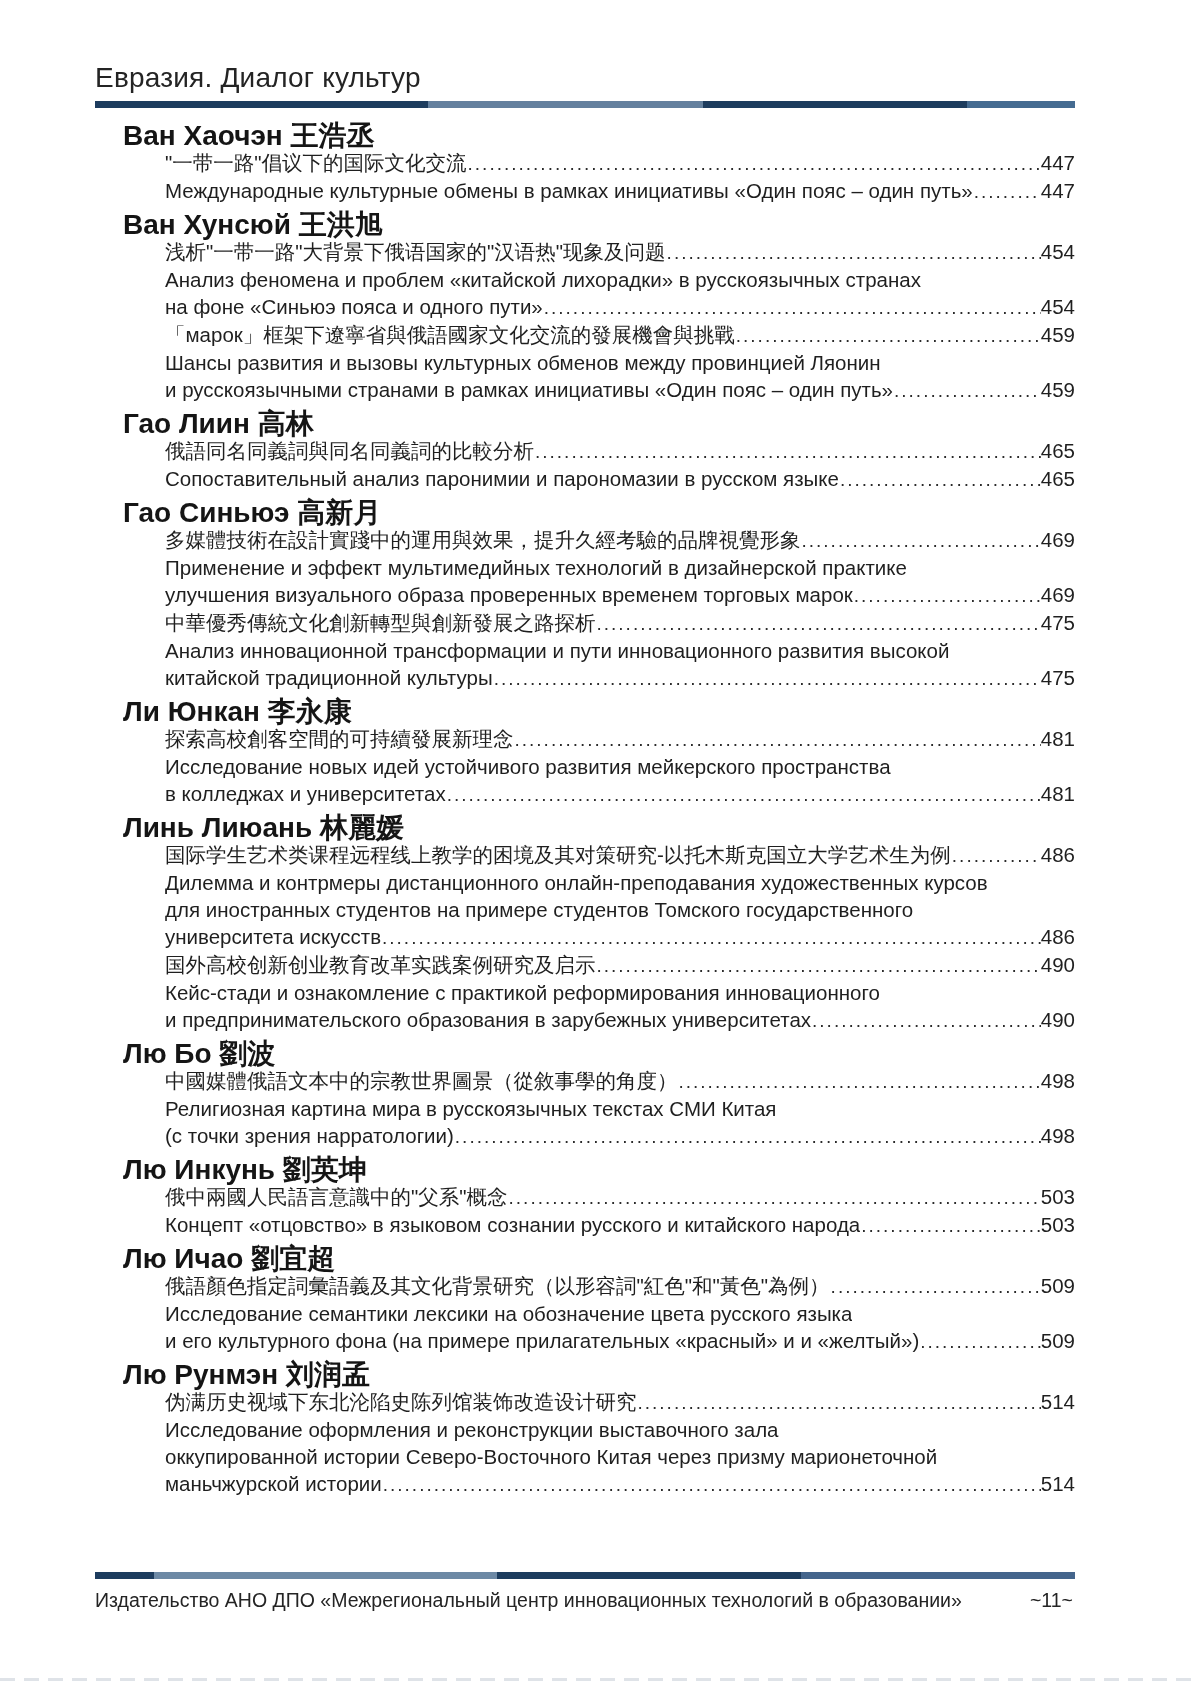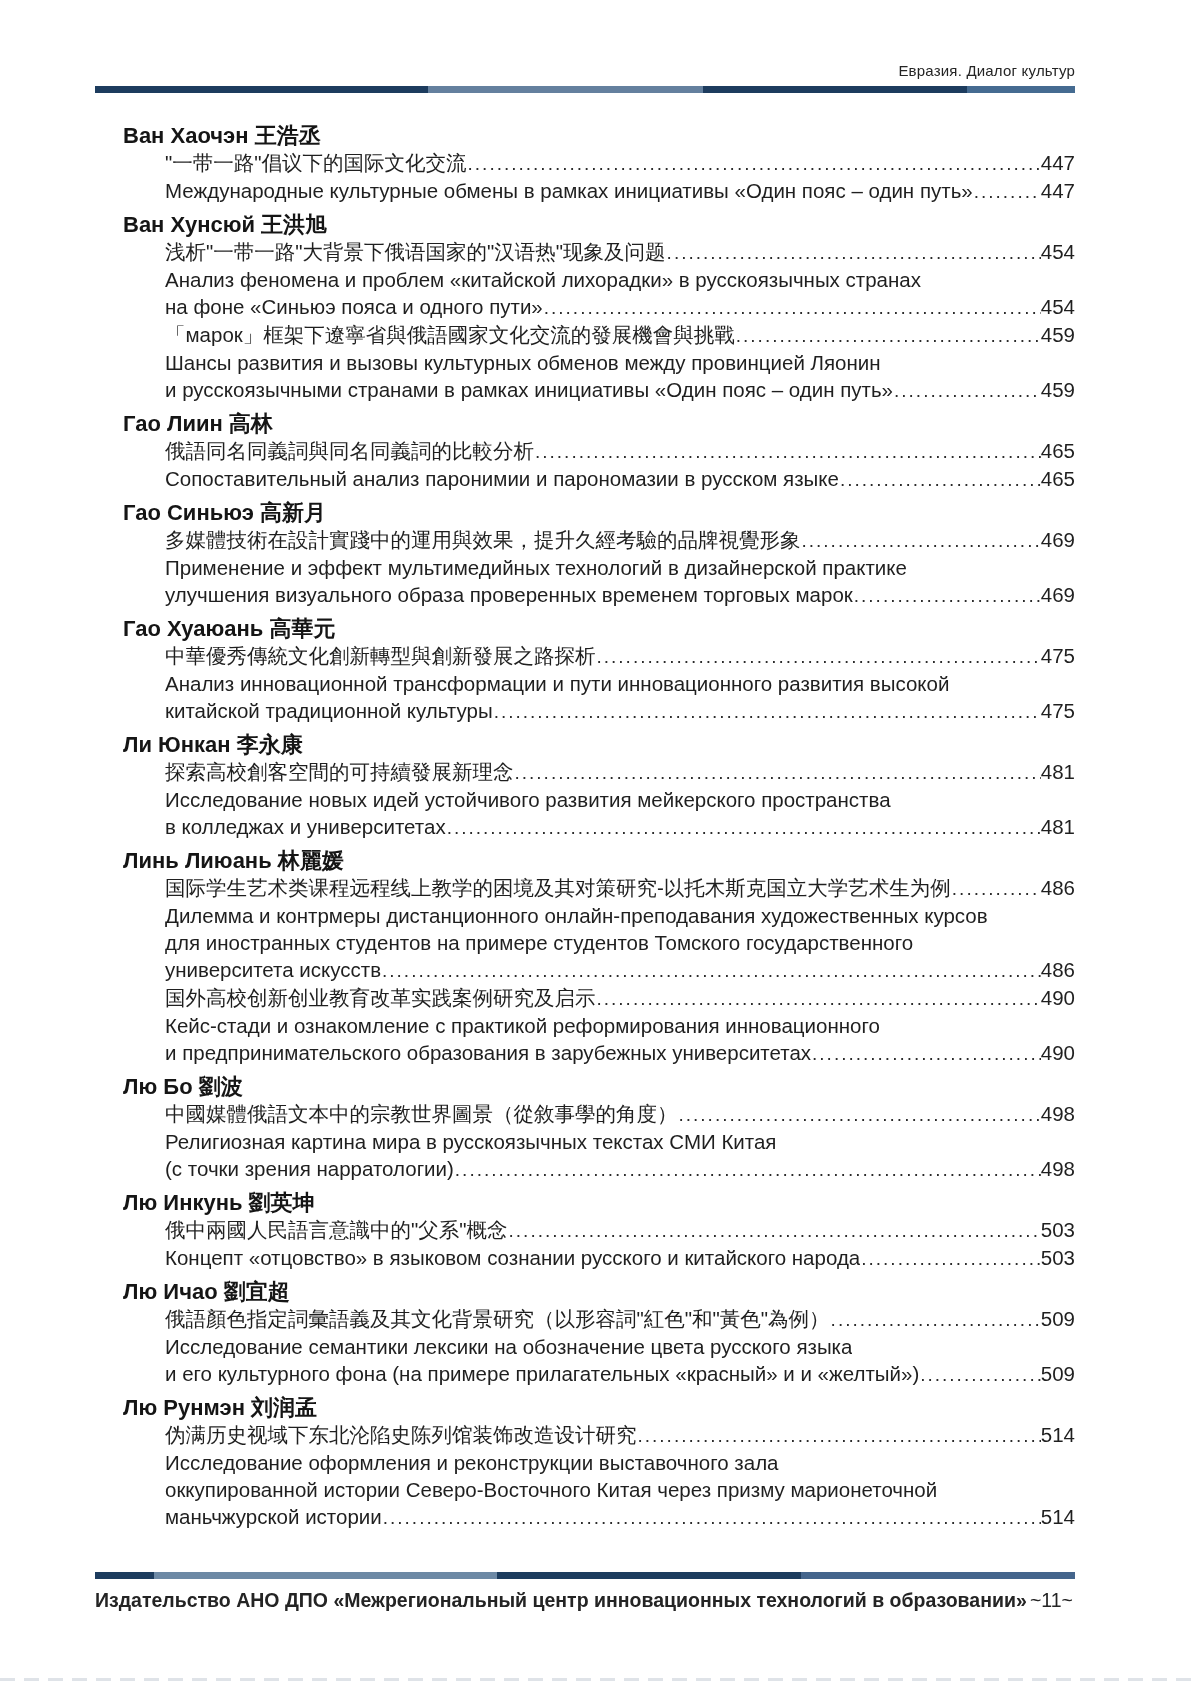--- a/index.html
+++ b/index.html
@@ -14,22 +14,22 @@
   }
 
   
   .page-header {
     position: absolute;
     left: 95px;
     right: 116px;
     top: 62px;
   }
   .header-title {
-    text-align: right;
-    font-size: 15px;
+    text-align: left;
+    font-size: 28px;
     font-weight: 400;
     color: #242424;
     margin: 0 0 7px 0;
     letter-spacing: 0.2px;
   }
   .header-rule {
     height: 7px;
     background: linear-gradient(90deg,
       #1d3c5e 0%, #1d3c5e 34%,
       #64809e 34%, #64809e 62%,
@@ -40,21 +40,21 @@
   
   .toc {
     position: absolute;
     left: 95px;
     right: 116px;
     top: 116px;
   }
   .entry { margin: 0; }
   .author {
     margin: 6px 0 0 28px;
-    font-size: 22px;
+    font-size: 28px;
     font-weight: 700;
     line-height: 27px;
     color: #151515;
     white-space: nowrap;
   }
   .row {
     display: flex;
     align-items: baseline;
     margin-left: 70px;
     font-size: 20.5px;
@@ -89,21 +89,21 @@
       #44658c 72%, #44658c 100%);
     margin-bottom: 10px;
   }
   .footer-row {
     display: flex;
     justify-content: space-between;
     align-items: baseline;
     font-size: 19.5px;
     color: #242424;
   }
-  .footer-publisher { white-space: nowrap; font-weight: bold; }
+  .footer-publisher { white-space: nowrap; }
   .footer-page { white-space: nowrap; padding-right: 2px; }
 
   
   .bottom-dashes {
     position: absolute;
     left: 0;
     right: 0;
     bottom: 3px;
     height: 3px;
     background: repeating-linear-gradient(90deg,
@@ -208,21 +208,20 @@
   </div>
 
   <div class="row">
     <span class="row-text">улучшения визуального образа проверенных временем торговых марок</span>
     <span class="row-dots">................................................................................................................................................................................................................................................................................................................................................................................................................</span>
     <span class="row-page">469</span>
   </div>
 </section>
 
   <section class="entry">
-    <h2 class="author">Гао Хуаюань 高華元</h2>
 
   <div class="row">
     <span class="row-text">中華優秀傳統文化創新轉型與創新發展之路探析</span>
     <span class="row-dots">................................................................................................................................................................................................................................................................................................................................................................................................................</span>
     <span class="row-page">475</span>
   </div>
 
   <div class="row">
     <span class="row-text">Анализ инновационной трансформации и пути инновационного развития высокой</span>
 

